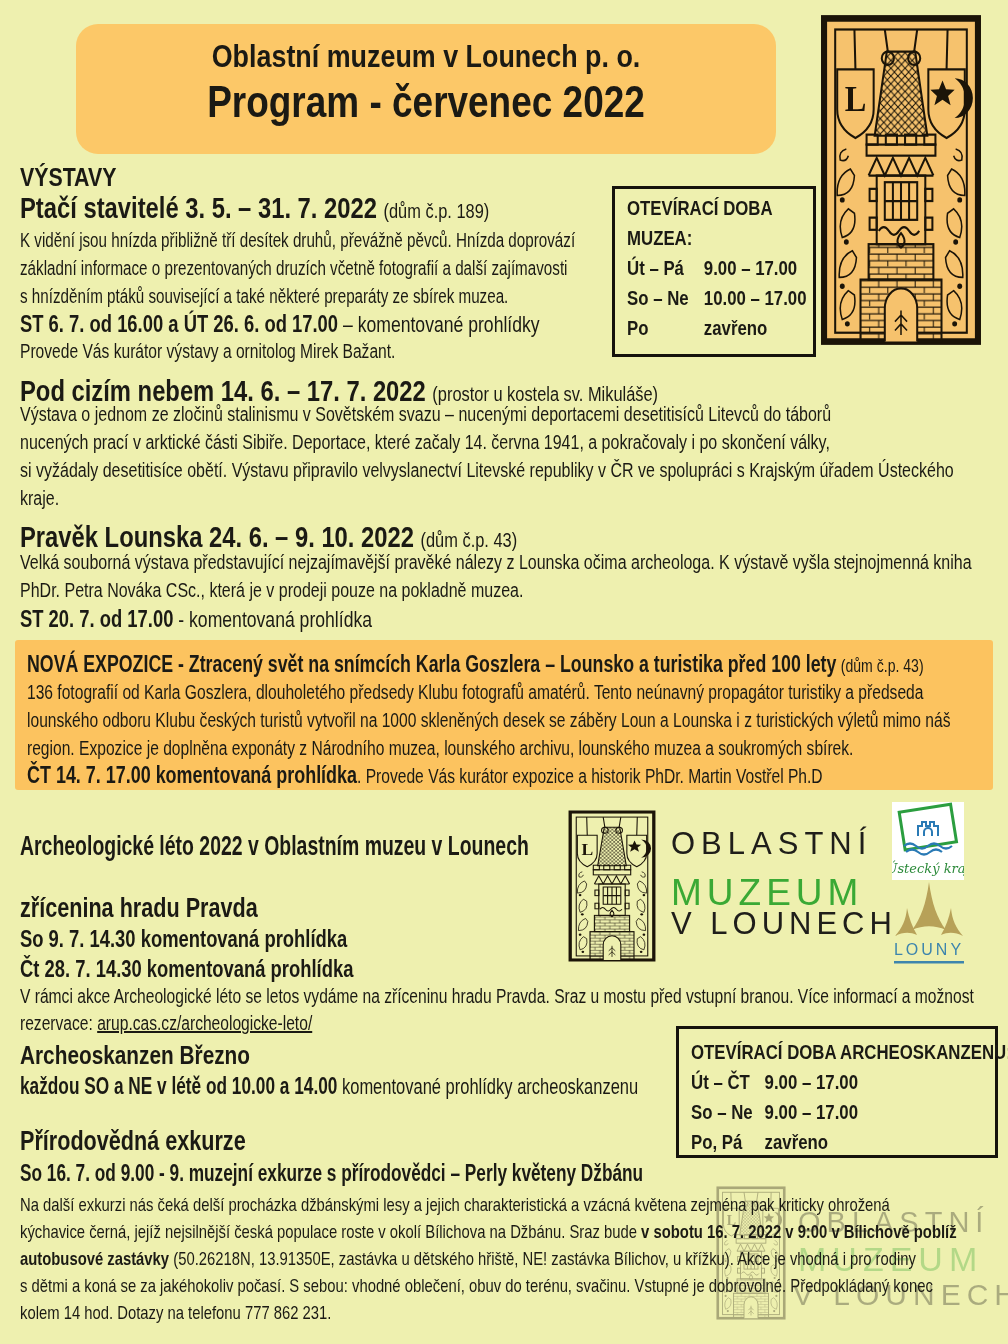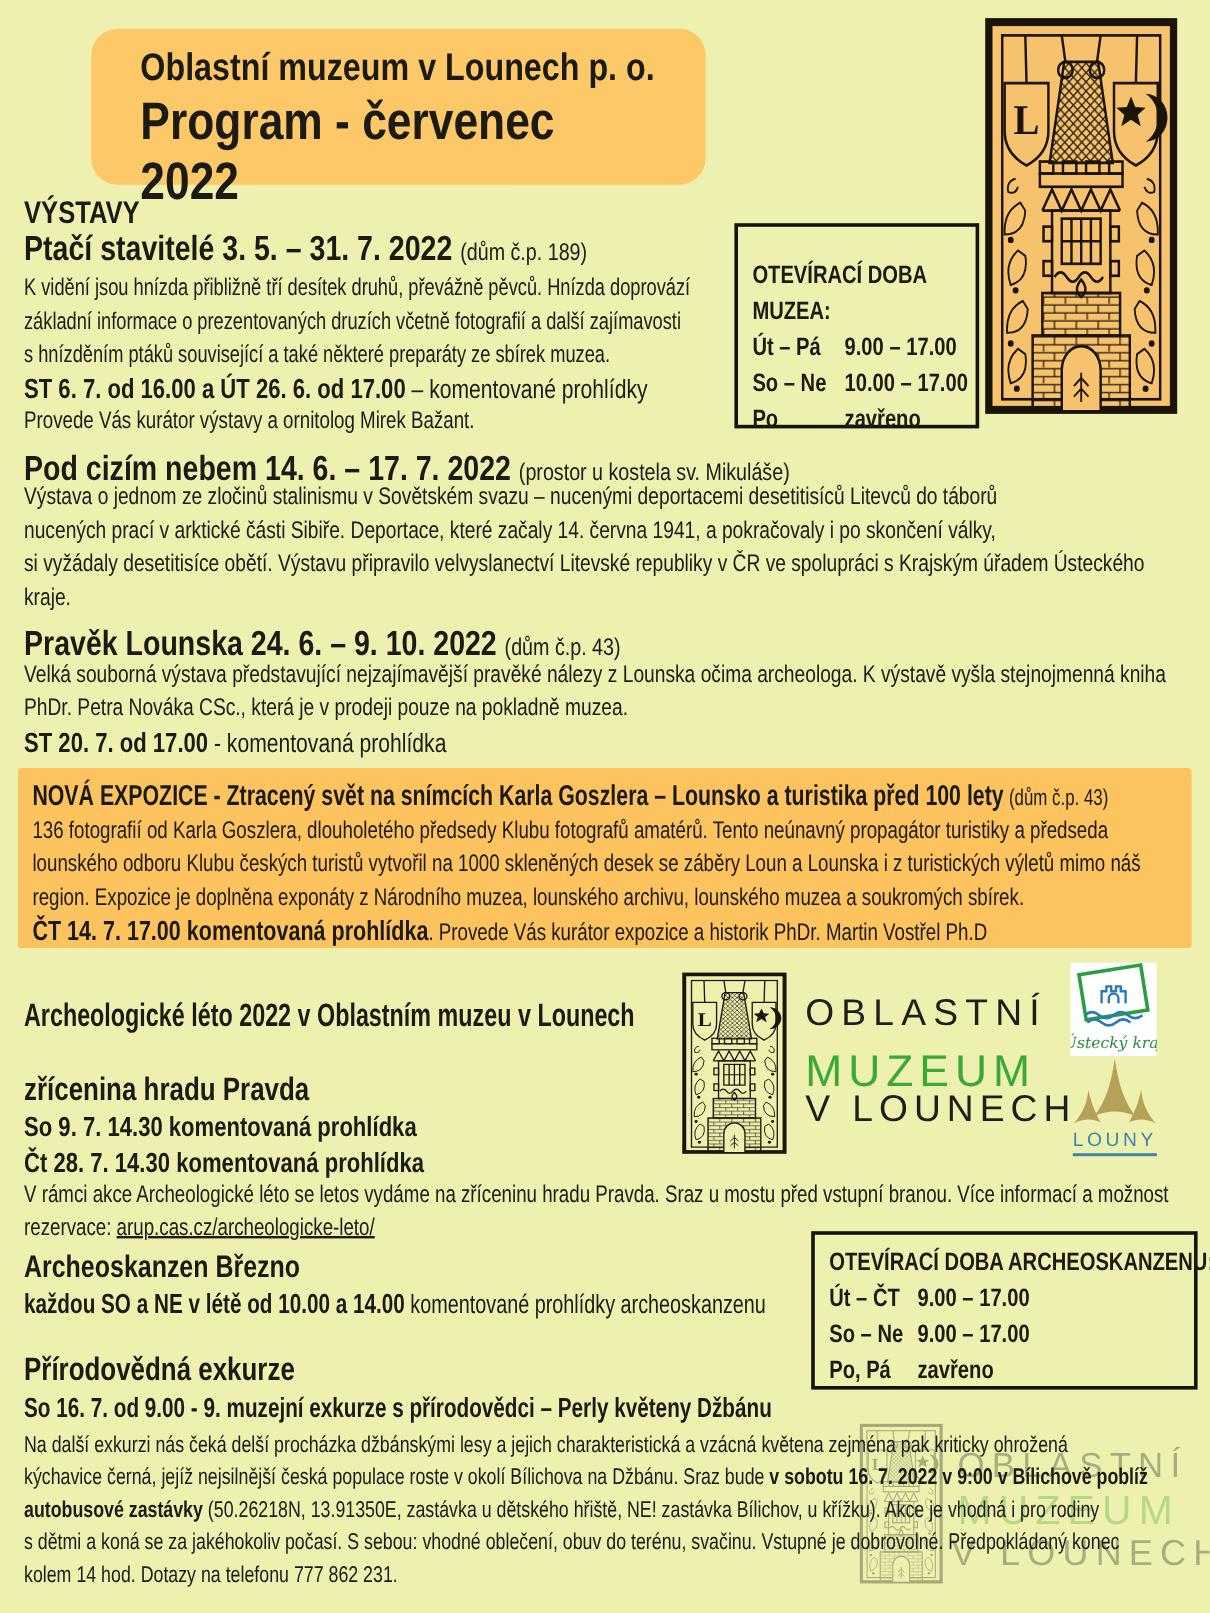--- a/index.html
+++ b/index.html
@@ -4,33 +4,33 @@
 <style>
   html,body{margin:0;padding:0;}
   body{width:1008px;height:1344px;overflow:hidden;background:#eef0af;
        font-family:"Liberation Sans",sans-serif;color:#1b1a14;}
   #page{position:relative;width:1008px;height:1344px;}
   .abs{position:absolute;}
   .t{position:absolute;white-space:nowrap;line-height:1.15;}
   .cond{transform:scaleX(var(--sx,.8));transform-origin:0 0;}
   .condc{transform:scaleX(.84);transform-origin:50% 0;}
   .b{font-weight:700;}
-  .header-box{position:absolute;left:76px;top:24px;width:512px;height:130px;
-      background:#fcc868;border-radius:22px;text-align:left;}
+  .header-box{position:absolute;left:76px;top:24px;width:700px;height:130px;
+      background:#fcc868;border-radius:22px;text-align:center;}
   .header-box .h1{font-size:32px;font-weight:700;margin-top:14px;letter-spacing:0;}
   .header-box .h2{font-size:44px;font-weight:700;margin-top:2px;}
   .sec-head{font-size:26px;font-weight:700;}
   .ex-title{font-size:29px;font-weight:700;}
   .ex-loc{font-size:20px;font-weight:400;margin-left:8px;}
   .body20{font-size:20px;}
   .body19{font-size:19px;}
   .ev-b{font-size:23px;font-weight:700;}
   .ev-r{font-size:22px;font-weight:400;}
   .hours-box{position:absolute;border:3px solid #15130c;background:transparent;
-      padding:26px 12px;box-sizing:border-box;}
+      padding:4px 12px;box-sizing:border-box;}
   .hb-line{font-size:21px;font-weight:700;line-height:30px;white-space:nowrap;
       transform:scaleX(.8);transform-origin:0 0;}
   .hb1 .days{display:inline-block;width:96px;}
   .hb2 .days{display:inline-block;width:92px;}
   .nova-box{position:absolute;left:15px;top:640px;width:978px;height:150px;
       background:#fcc35f;border-radius:3px;}
   .nova-title-b{font-size:24px;font-weight:700;}
   .nova-loc{font-size:19px;font-weight:400;margin-left:6px;}
   .wm-line{position:absolute;white-space:nowrap;letter-spacing:6px;color:#1f1e1a;text-align:center;}
   .link{text-decoration:underline;color:#1b1a14;}

